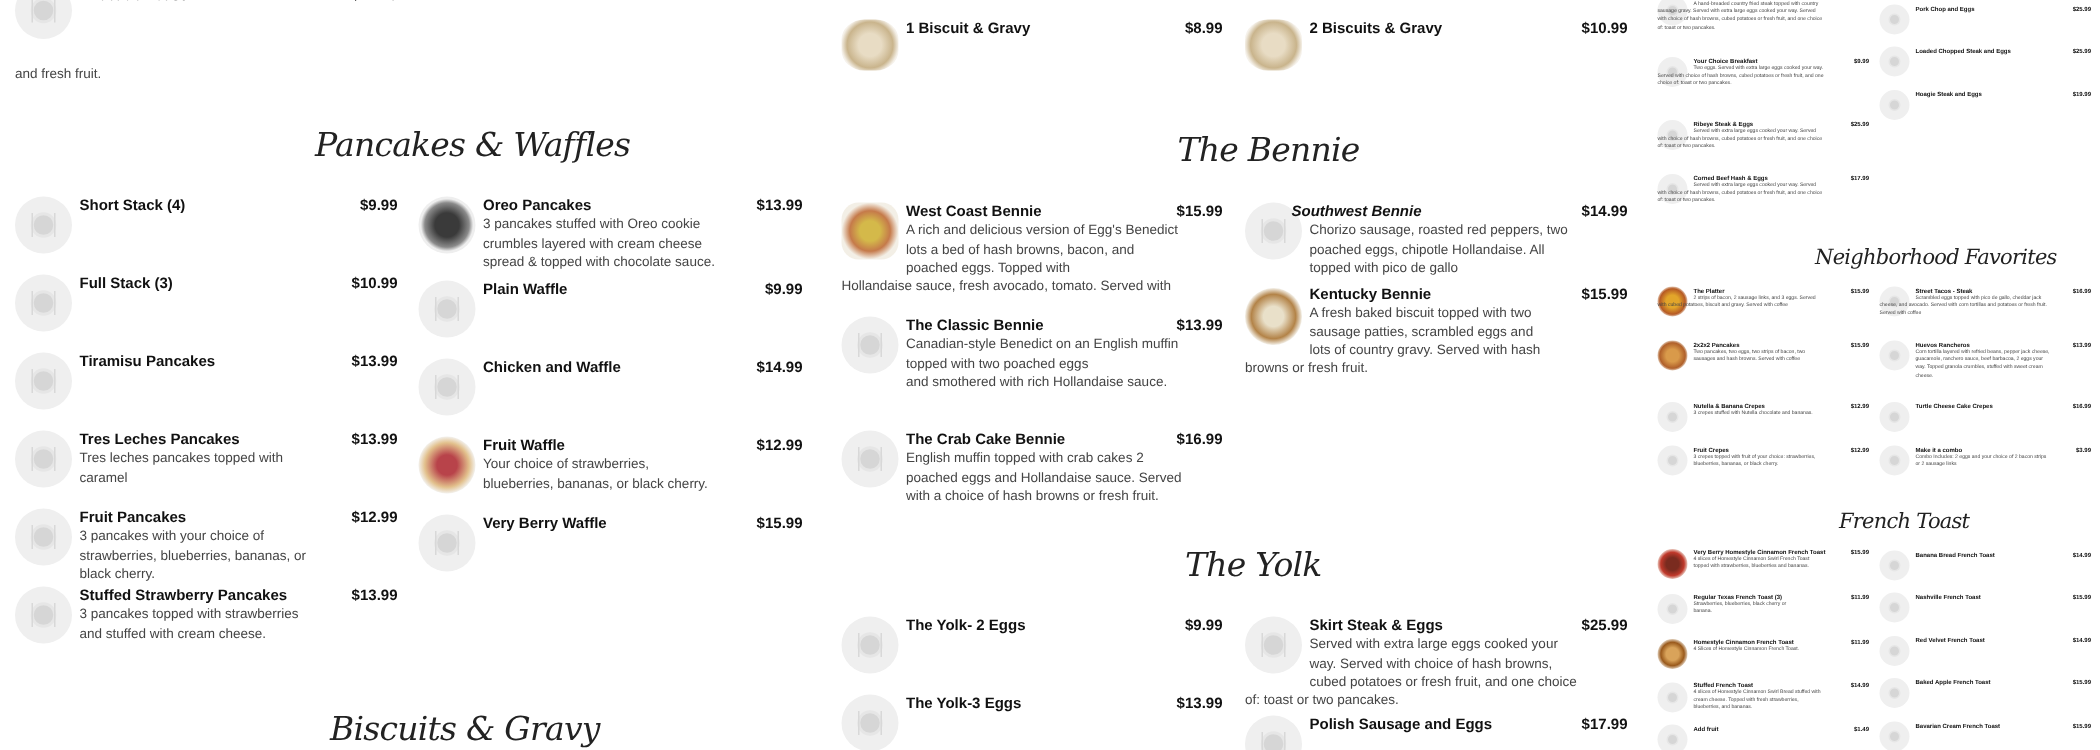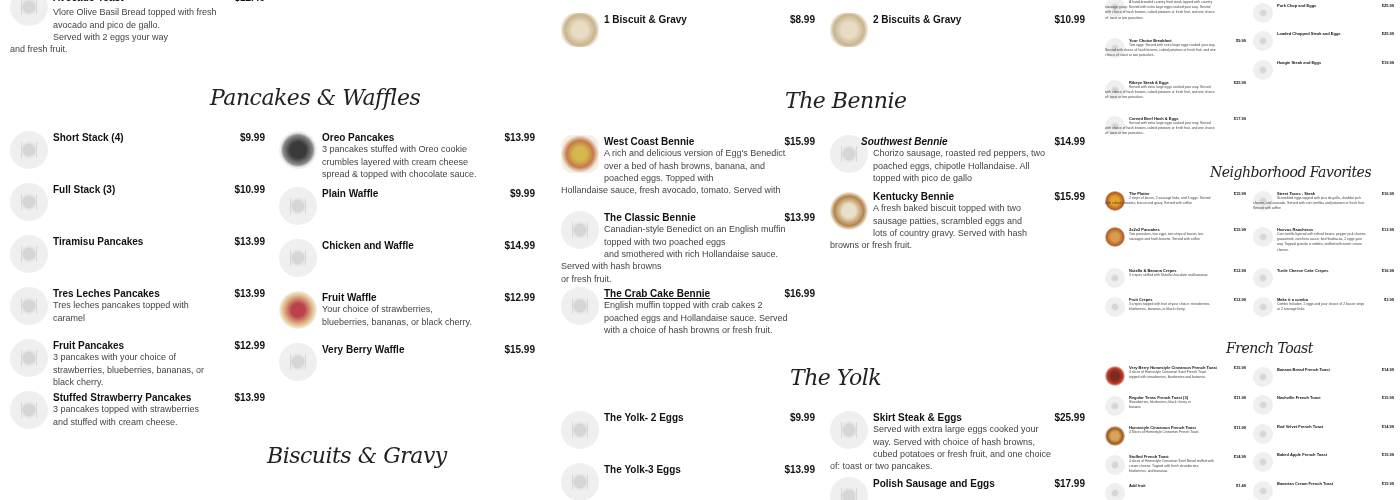--- a/index.html
+++ b/index.html
@@ -32,25 +32,20 @@
 <div class="panel big" style="left:0;width:555px;">
 
   <div class="item" style="left:0;top:-12px;width:270px;height:70px;">
     <div class="thumb" style="left:10px;top:0;width:38px;height:38px;">
         <div class="plate" style="width:13px;height:13px;"></div>
         <div class="fork" style="left:30%"></div>
         <div class="knife" style="right:30%"></div>
       </div>
     <div class="name" style="left:53px;top:4px;">Avocado Toast</div>
     <div class="price" style="left:225px;top:4px;width:40px;">$12.49</div>
-    <div class="desc" style="left:53px;top:18px;width:200px;">
-      <span class="tail">Vlore Olive Basil Bread topped with fresh</span>
-      <span class="tail">avocado and pico de gallo.</span>
-      <span class="tail">Served with 2 eggs your way</span>
-    </div>
     <div class="desc" style="left:10px;top:55px;">and fresh fruit.</div>
   </div>
 
   <div class="heading" style="left:210px;top:85px;">Pancakes &amp; Waffles</div>
 
   <div class="item" style="left:0;top:128px;width:270px;height:50px;">
     <div class="thumb" style="left:10px;top:3px;width:38px;height:38px;">
         <div class="plate" style="width:13px;height:13px;"></div>
         <div class="fork" style="left:30%"></div>
         <div class="knife" style="right:30%"></div>
@@ -140,21 +135,21 @@
   <div class="item" style="left:270px;top:340px;width:270px;height:50px;">
     <div class="thumb" style="left:9px;top:3px;width:38px;height:38px;">
         <div class="plate" style="width:13px;height:13px;"></div>
         <div class="fork" style="left:30%"></div>
         <div class="knife" style="right:30%"></div>
       </div>
     <div class="name" style="left:52px;top:4px;">Very Berry Waffle</div>
     <div class="price" style="left:225px;top:4px;width:40px;">$15.99</div>
   </div>
 
-  <div class="heading" style="left:220px;top:443px;margin-left:47px;">Biscuits &amp; Gravy</div>
+  <div class="heading" style="left:220px;top:474px;">Biscuits &amp; Gravy</div>
 </div>
 
 <div class="panel big" style="left:555px;width:545px;">
   <div class="item" style="left:0;top:10px;width:270px;height:40px;">
     <div class="thumb photo" style="left:6px;top:3px;width:38px;height:34px;border-radius:40%;background:radial-gradient(circle,#e8dcc4 30%,#c9b48c 60%,#f5f1ea 75%);"></div>
     <div class="name" style="left:49px;top:4px;">1 Biscuit &amp; Gravy</div>
     <div class="price" style="left:220px;top:4px;width:40px;">$8.99</div>
   </div>
   <div class="item" style="left:270px;top:10px;width:275px;height:40px;">
     <div class="thumb photo" style="left:5px;top:3px;width:38px;height:34px;border-radius:40%;background:radial-gradient(circle,#e8dcc4 30%,#c9b48c 60%,#f5f1ea 75%);"></div>
@@ -163,52 +158,48 @@
   </div>
 
   <div class="heading" style="left:230px;top:88px;">The Bennie</div>
 
   <div class="item" style="left:0;top:132px;width:270px;height:70px;">
     <div class="thumb photo" style="left:6px;top:3px;width:38px;height:38px;border-radius:30%;background:radial-gradient(circle,#d4b94a 25%,#c57a4a 50%,#f3efe6 70%);"></div>
     <div class="name" style="left:49px;top:4px;">West Coast Bennie</div>
     <div class="price" style="left:220px;top:4px;width:40px;">$15.99</div>
     <div class="desc" style="left:49px;top:15px;width:220px;">
       <span class="tail">A rich and delicious version of Egg's Benedict</span>
-      <span class="tail">over a bed of hash browns, banana, and</span>
+      <span class="tail">lots a bed of hash browns, bacon, and</span>
       <span class="tail">poached eggs. Topped with</span>
     </div>
     <div class="desc" style="left:6px;top:52px;width:260px;">
       <span class="tail">Hollandaise sauce, fresh avocado, tomato. Served with</span>
     </div>
   </div>
   <div class="item" style="left:0;top:208px;width:270px;height:70px;">
     <div class="thumb" style="left:6px;top:3px;width:38px;height:38px;">
         <div class="plate" style="width:13px;height:13px;"></div>
         <div class="fork" style="left:30%"></div>
         <div class="knife" style="right:30%"></div>
       </div>
     <div class="name" style="left:49px;top:4px;">The Classic Bennie</div>
     <div class="price" style="left:220px;top:4px;width:40px;">$13.99</div>
     <div class="desc" style="left:49px;top:15px;width:220px;">
       <span class="tail">Canadian-style Benedict on an English muffin</span>
       <span class="tail">topped with two poached eggs</span>
       <span class="tail">and smothered with rich Hollandaise sauce.</span>
     </div>
-    <div class="desc" style="left:6px;top:52px;width:260px;">
-      <span class="tail">Served with hash browns</span>
-      <span class="tail">or fresh fruit.</span>
-    </div>
   </div>
   <div class="item" style="left:0;top:284px;width:270px;height:52px;">
     <div class="thumb" style="left:6px;top:3px;width:38px;height:38px;">
         <div class="plate" style="width:13px;height:13px;"></div>
         <div class="fork" style="left:30%"></div>
         <div class="knife" style="right:30%"></div>
       </div>
-    <div class="name" style="left:49px;top:4px;text-decoration:underline;">The Crab Cake Bennie</div>
+    <div class="name" style="left:49px;top:4px;">The Crab Cake Bennie</div>
     <div class="price" style="left:220px;top:4px;width:40px;">$16.99</div>
     <div class="desc" style="left:49px;top:15px;width:220px;">
       <span class="tail">English muffin topped with crab cakes 2</span>
       <span class="tail">poached eggs and Hollandaise sauce. Served</span>
       <span class="tail">with a choice of hash browns or fresh fruit.</span>
     </div>
   </div>
 
   <div class="item" style="left:270px;top:132px;width:275px;height:55px;">
     <div class="thumb" style="left:5px;top:3px;width:38px;height:38px;">

